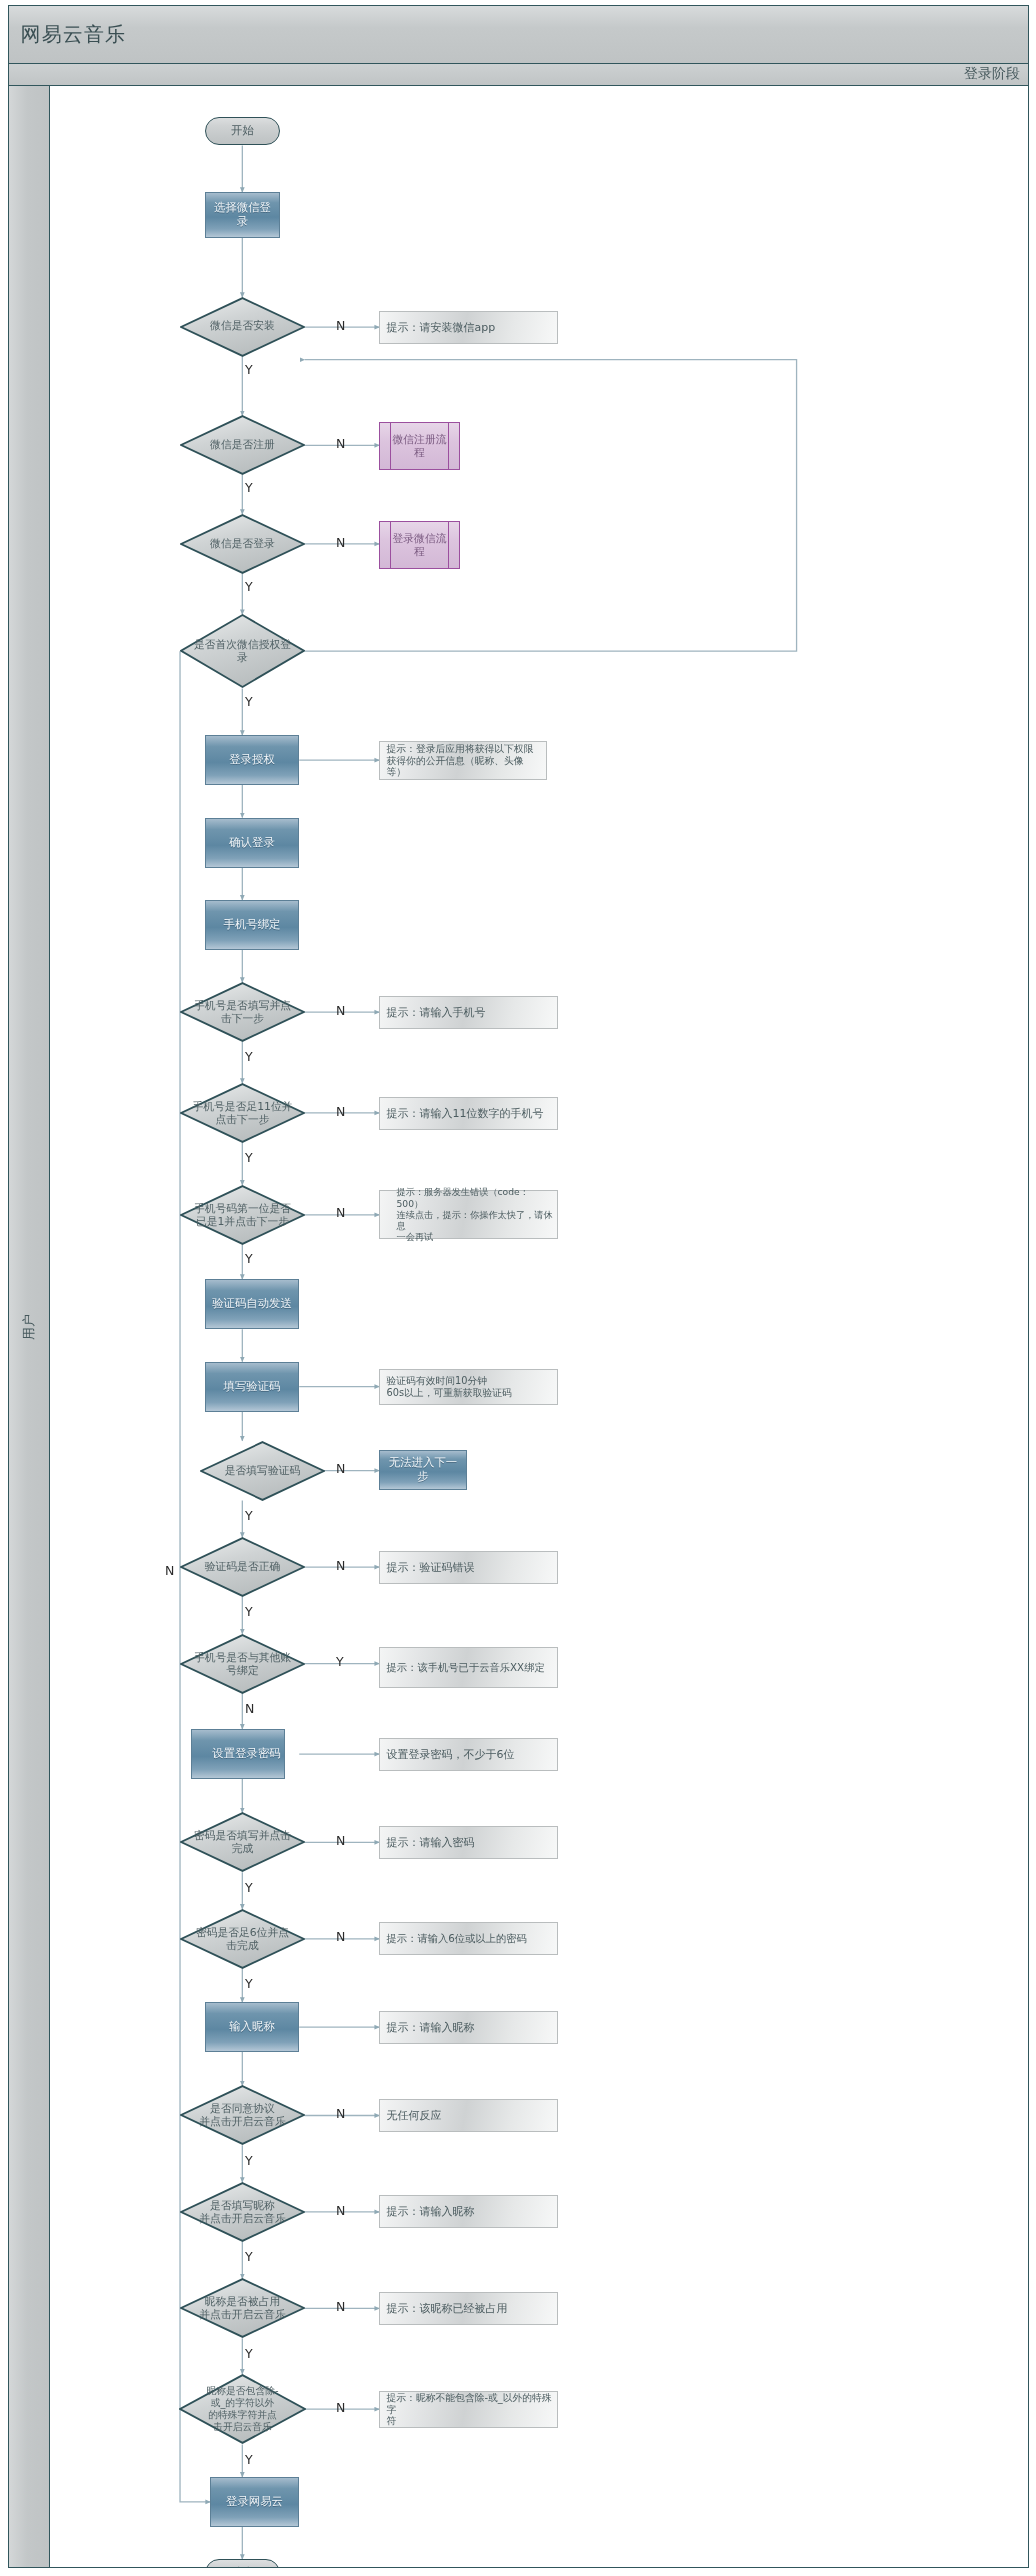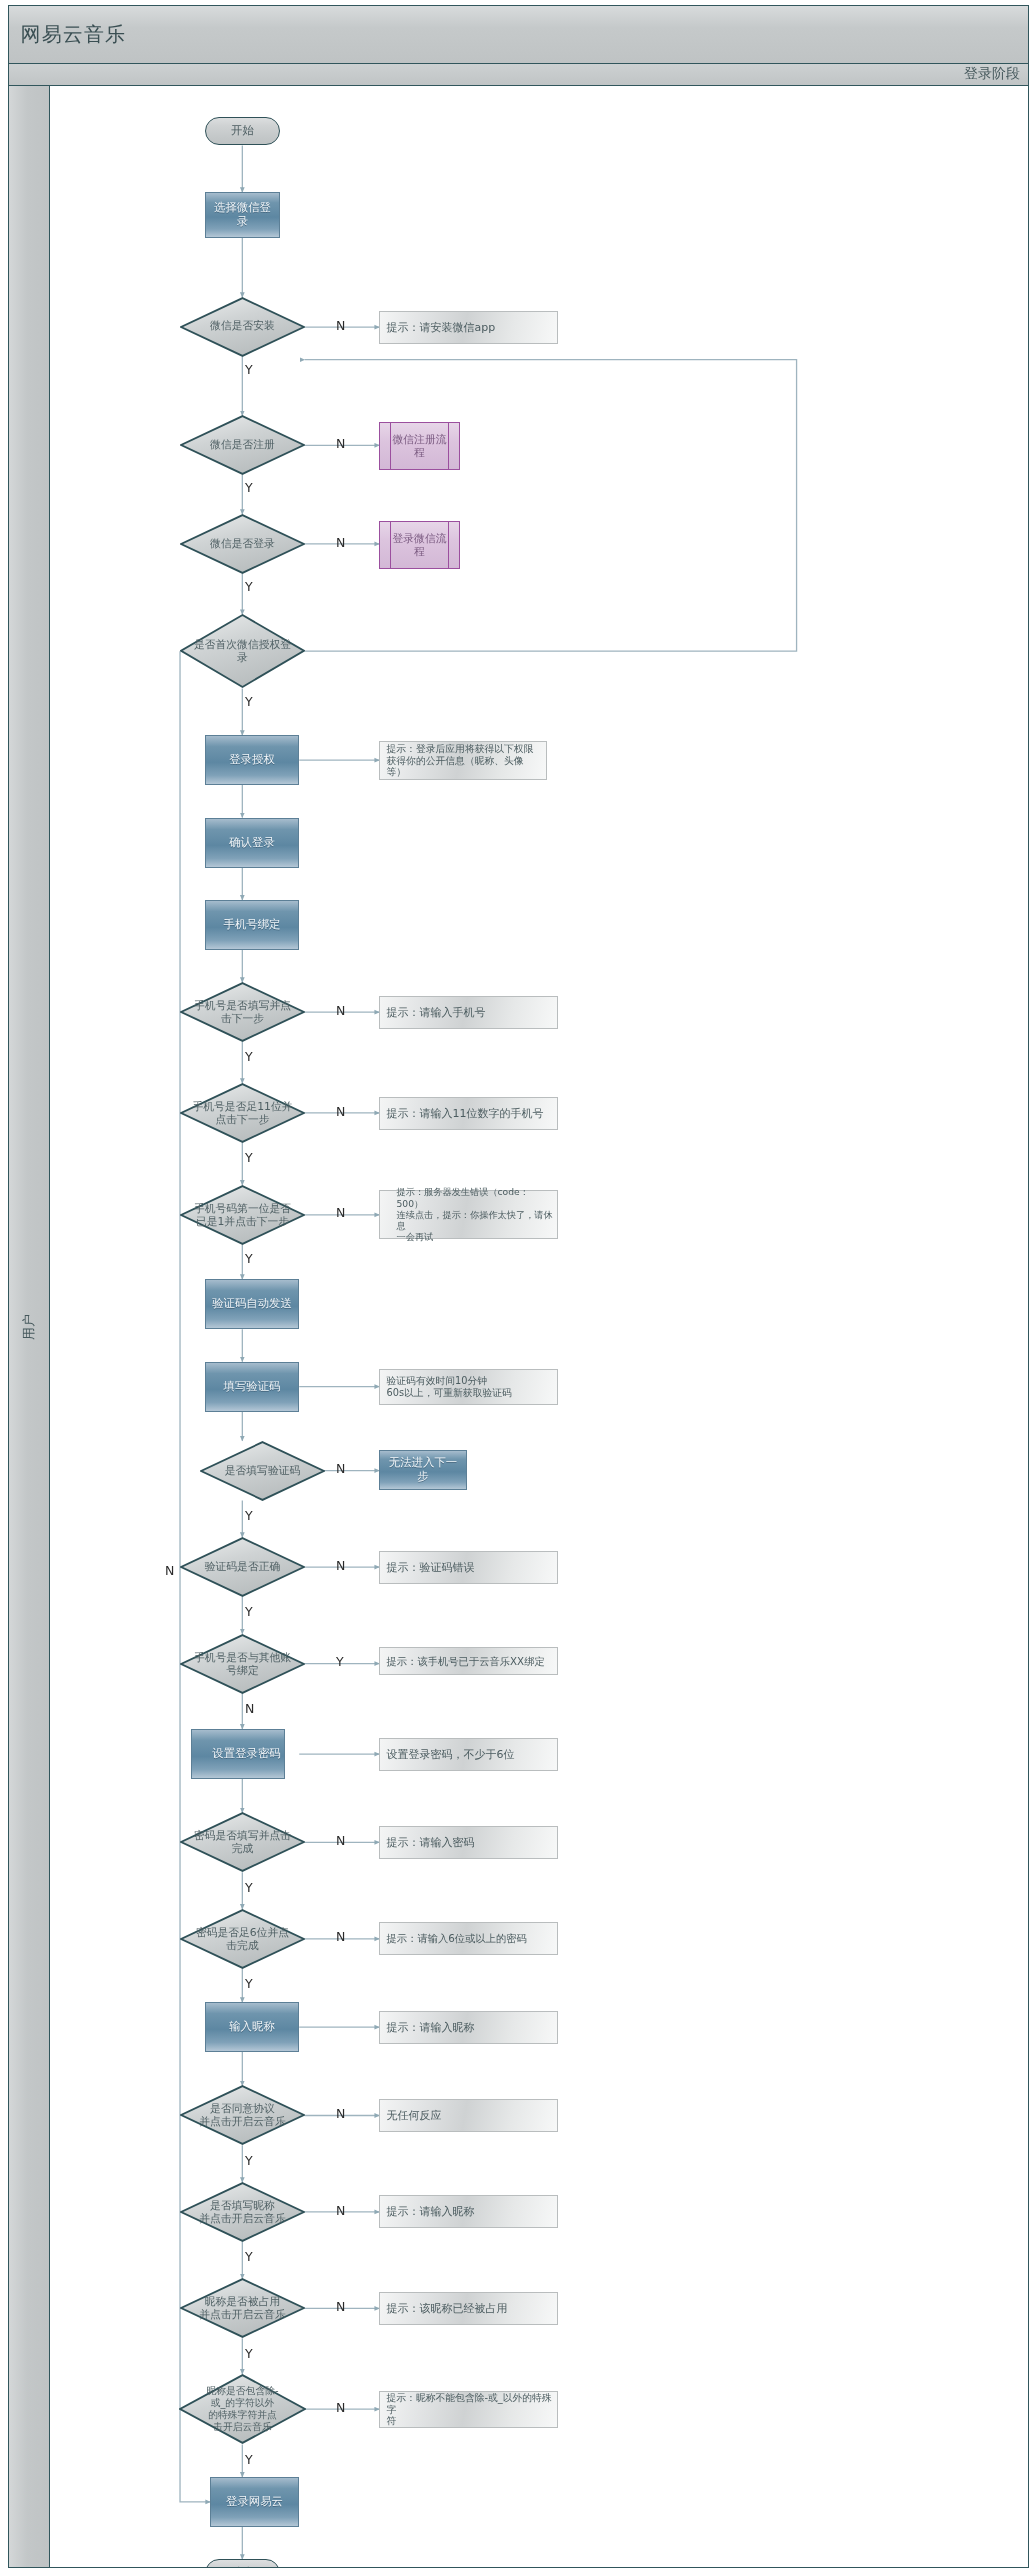--- a/index.html
+++ b/index.html
@@ -391,21 +391,21 @@
 
     <div class="node n-note" style="left:329px; top:1283px; width:179px; height:36px;">
       <span class="lbl" style="font-size:9.8px;">验证码有效时间10分钟
 60s以上，可重新获取验证码</span>
     </div>
 
     <div class="node n-note" style="left:329px; top:1465px; width:179px; height:32.5px;">
       <span class="lbl">提示：验证码错误</span>
     </div>
 
-    <div class="node n-note" style="left:329px; top:1561px; width:179px; height:28px;">
+    <div class="node n-note" style="left:329px; top:1561px; width:179px; height:41px;">
       <span class="lbl" style="font-size:10.3px;">提示：该手机号已于云音乐XX绑定</span>
     </div>
 
     <div class="node n-note" style="left:329px; top:1652px; width:179px; height:32.5px;">
       <span class="lbl">设置登录密码，不少于6位</span>
     </div>
 
     <div class="node n-note" style="left:329px; top:1740px; width:179px; height:32.5px;">
       <span class="lbl">提示：请输入密码</span>
     </div>

